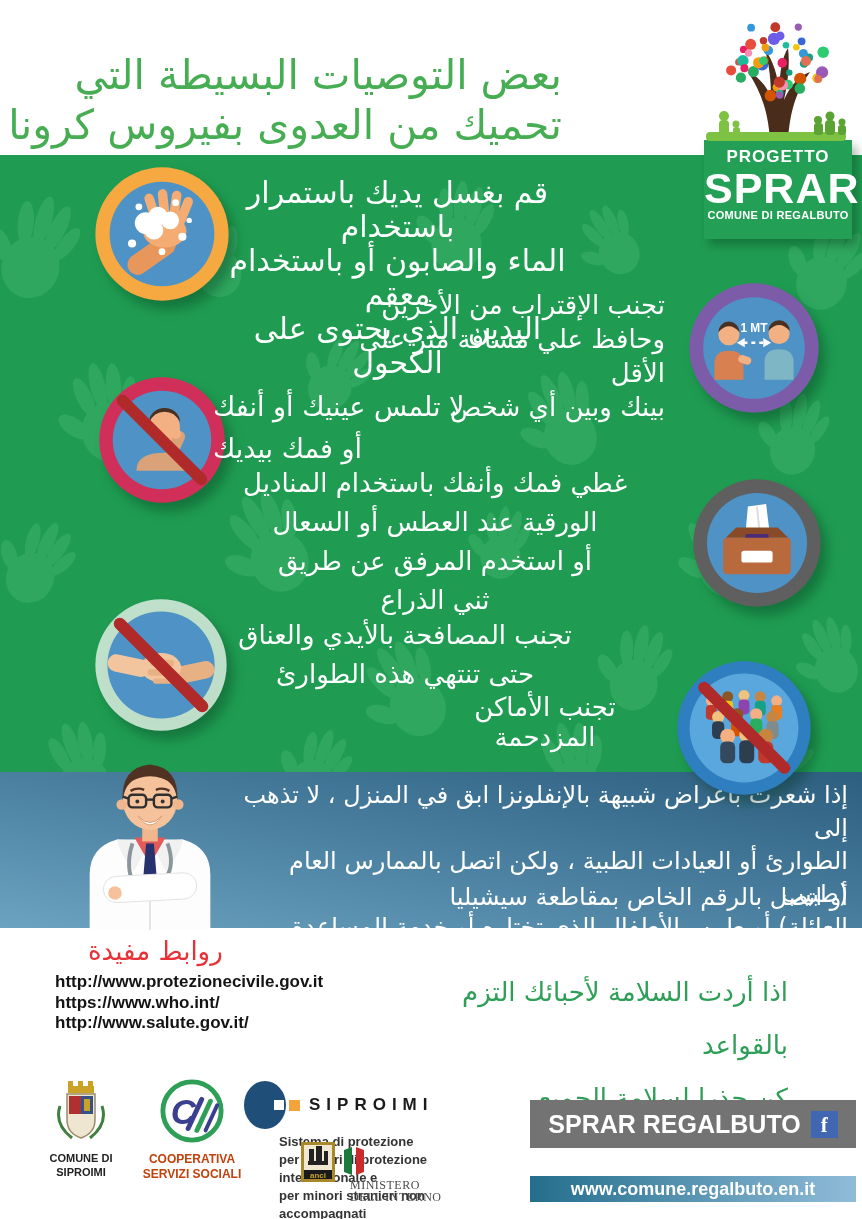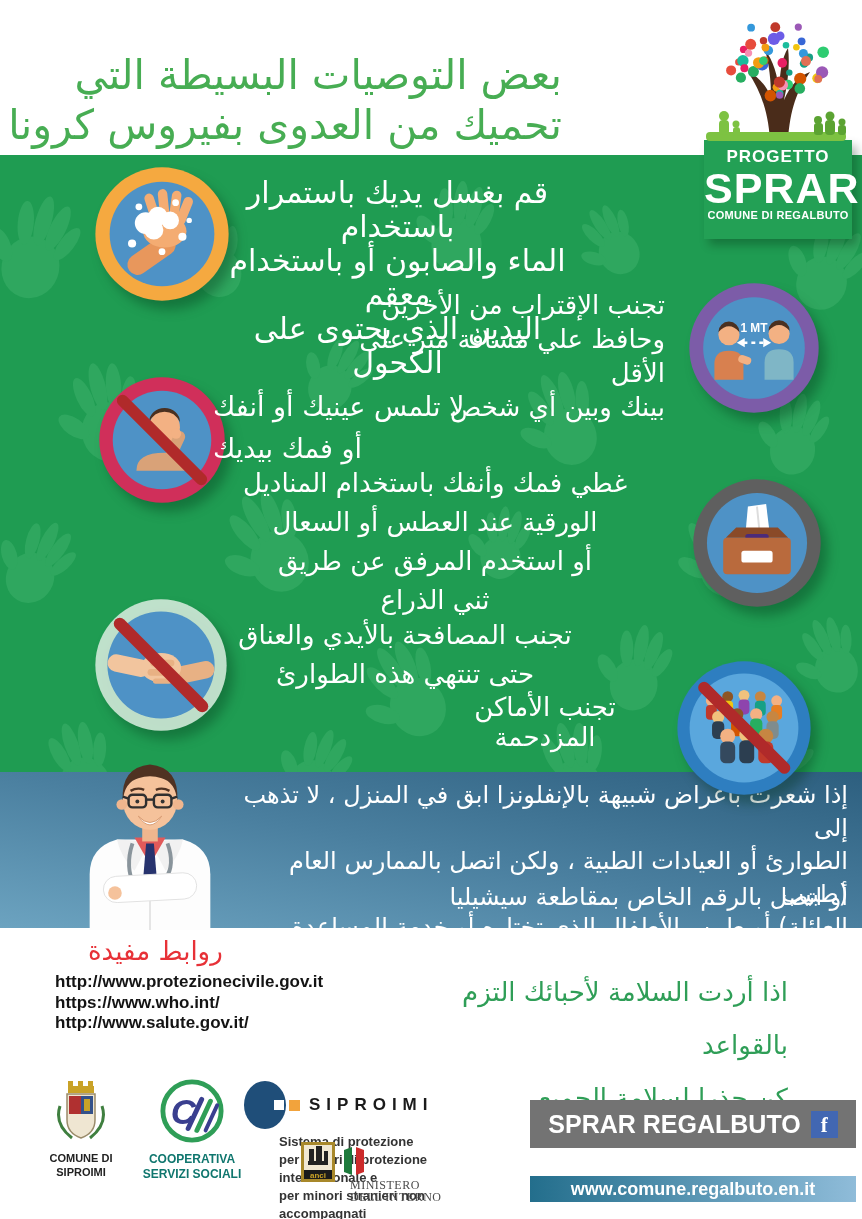--- a/index.html
+++ b/index.html
@@ -77,21 +77,21 @@
     position:absolute; right:74px; top:966px; width:380px; direction:rtl; text-align:right;
     color:#2f9e57; font-size:26px; line-height:53px; white-space:pre-line;
   }
   .partner{ position:absolute; text-align:center; font-family:"Liberation Sans", sans-serif; }
   .p-comune{ left:35px; top:1078px; width:92px; }
   .p-coop{ left:140px; top:1078px; width:104px; }
   .p-siproimi{ left:243px; top:1080px; width:200px; text-align:left; }
   .p-anci{ left:300px; top:1142px; width:36px; }
   .p-ministero{ left:342px; top:1146px; width:120px; text-align:left; }
   .partner-name{ font-size:11px; font-weight:bold; color:#222; line-height:13.5px; margin-top:4px; white-space:pre-line; }
-  .coop-name{ color:#0f766e; font-size:12px; line-height:15px; }
+  .coop-name{ color:#c2410c; font-size:12px; line-height:15px; }
   .siproimi-row{ display:flex; align-items:center; gap:8px; }
   .siproimi-title{ font-size:17px; font-weight:bold; color:#1a1a1a; letter-spacing:6px; }
   .siproimi-sub{ font-size:13px; font-weight:bold; color:#333; line-height:18px; margin-top:3px; margin-left:36px; white-space:pre-line; }
   .ministero-name{
     font-family:"Liberation Serif", serif; font-size:12px; color:#4a4a4a;
     line-height:12px; letter-spacing:.5px; white-space:pre-line; display:inline-block;
     vertical-align:top; margin-left:8px; margin-top:3px;
   }
   .sprar-green{
     position:absolute; left:530px; top:1100px; width:326px; height:48px; background:#737373;

